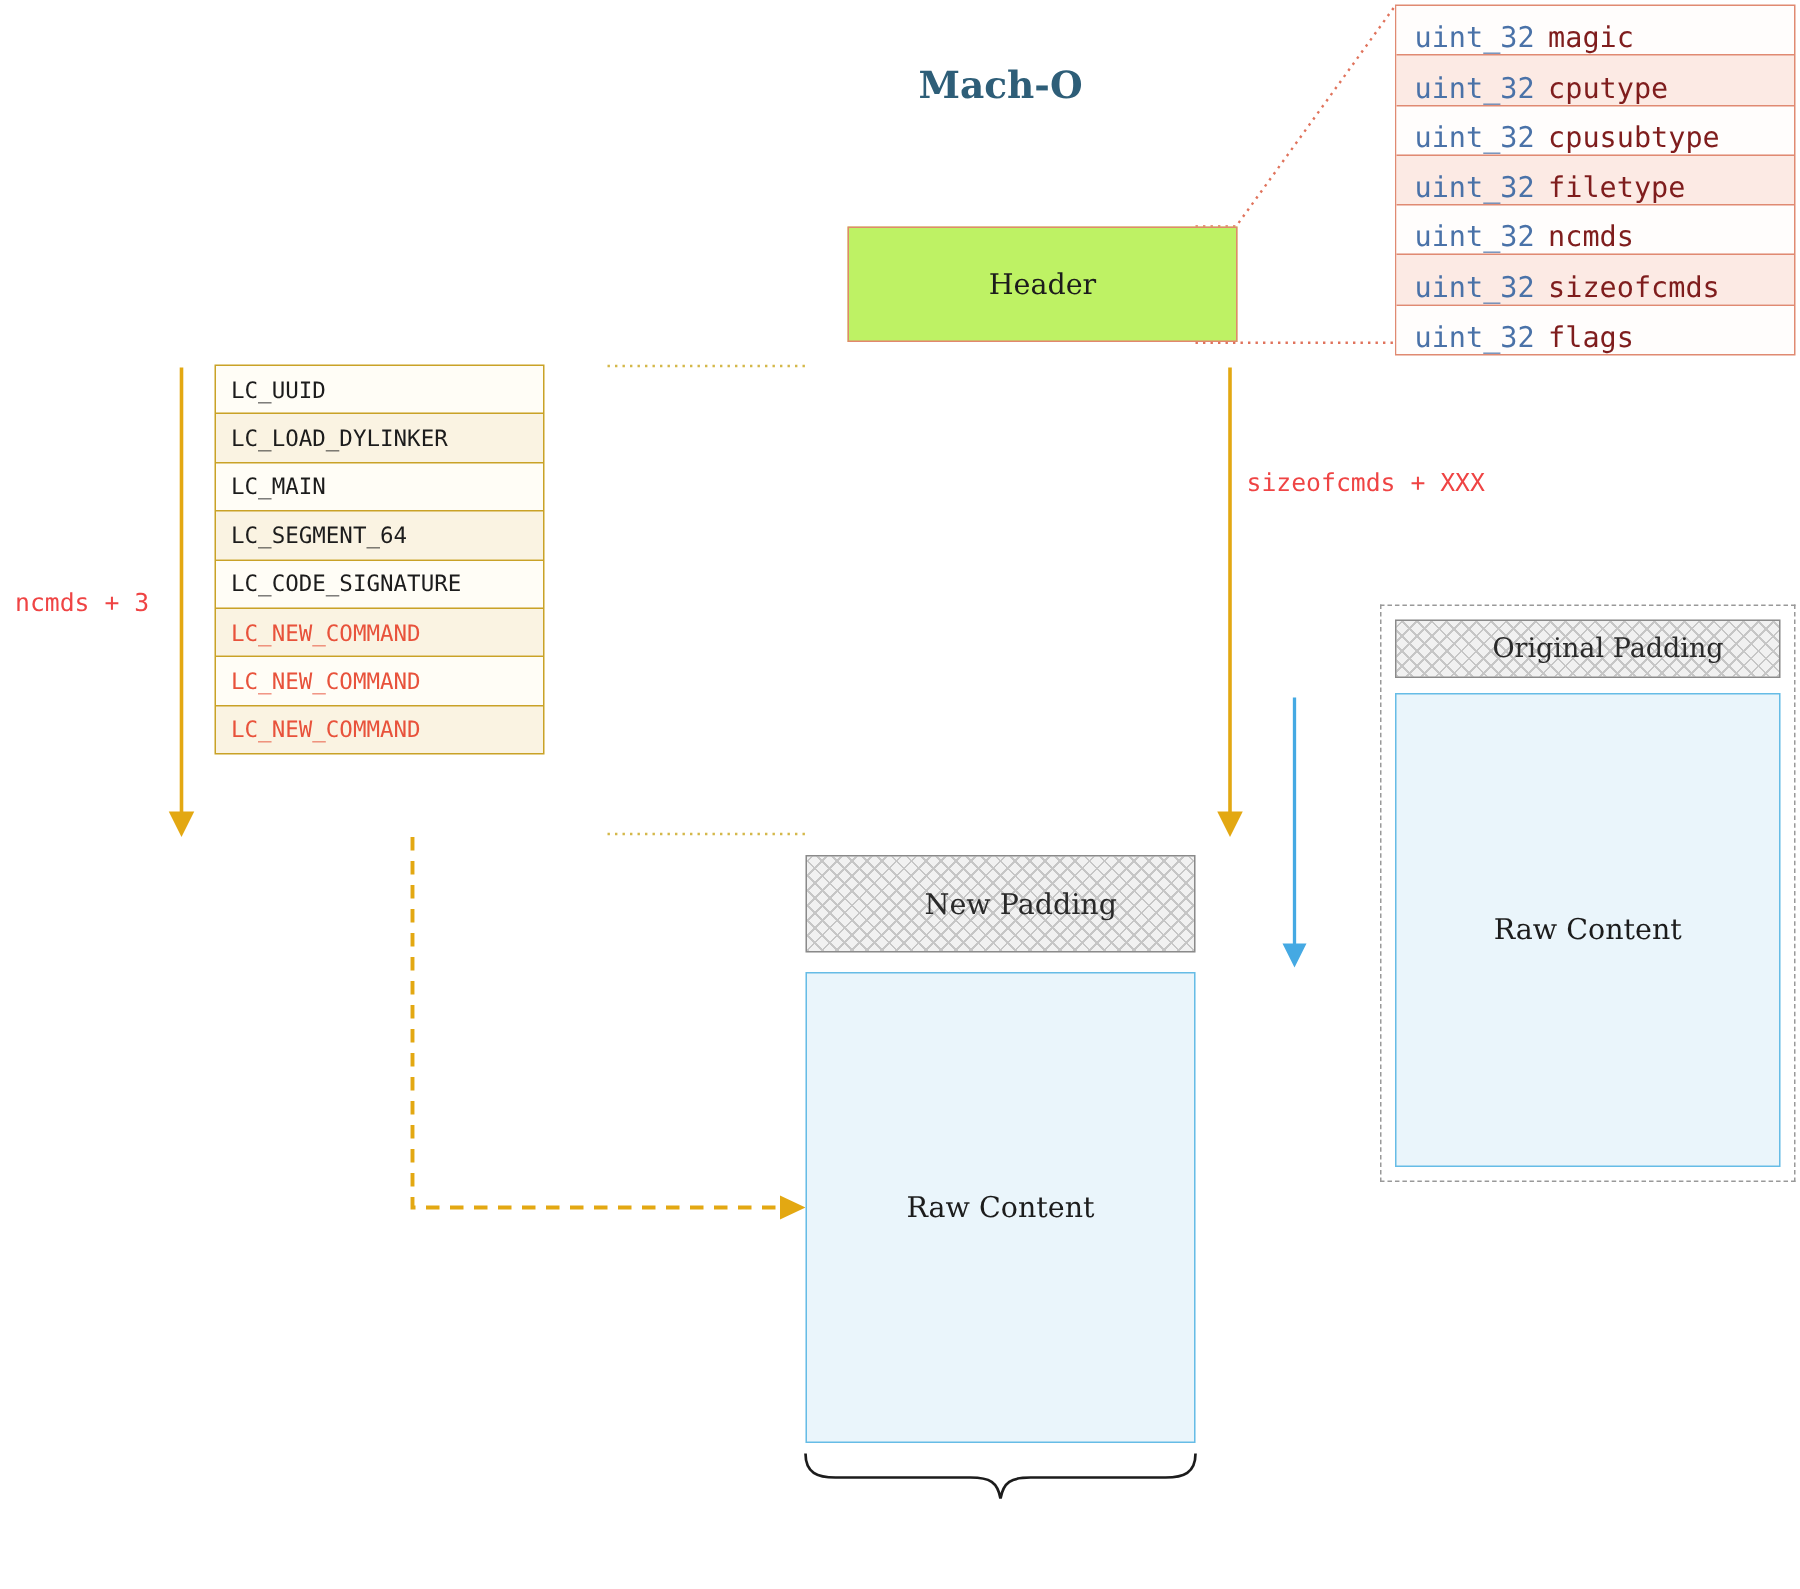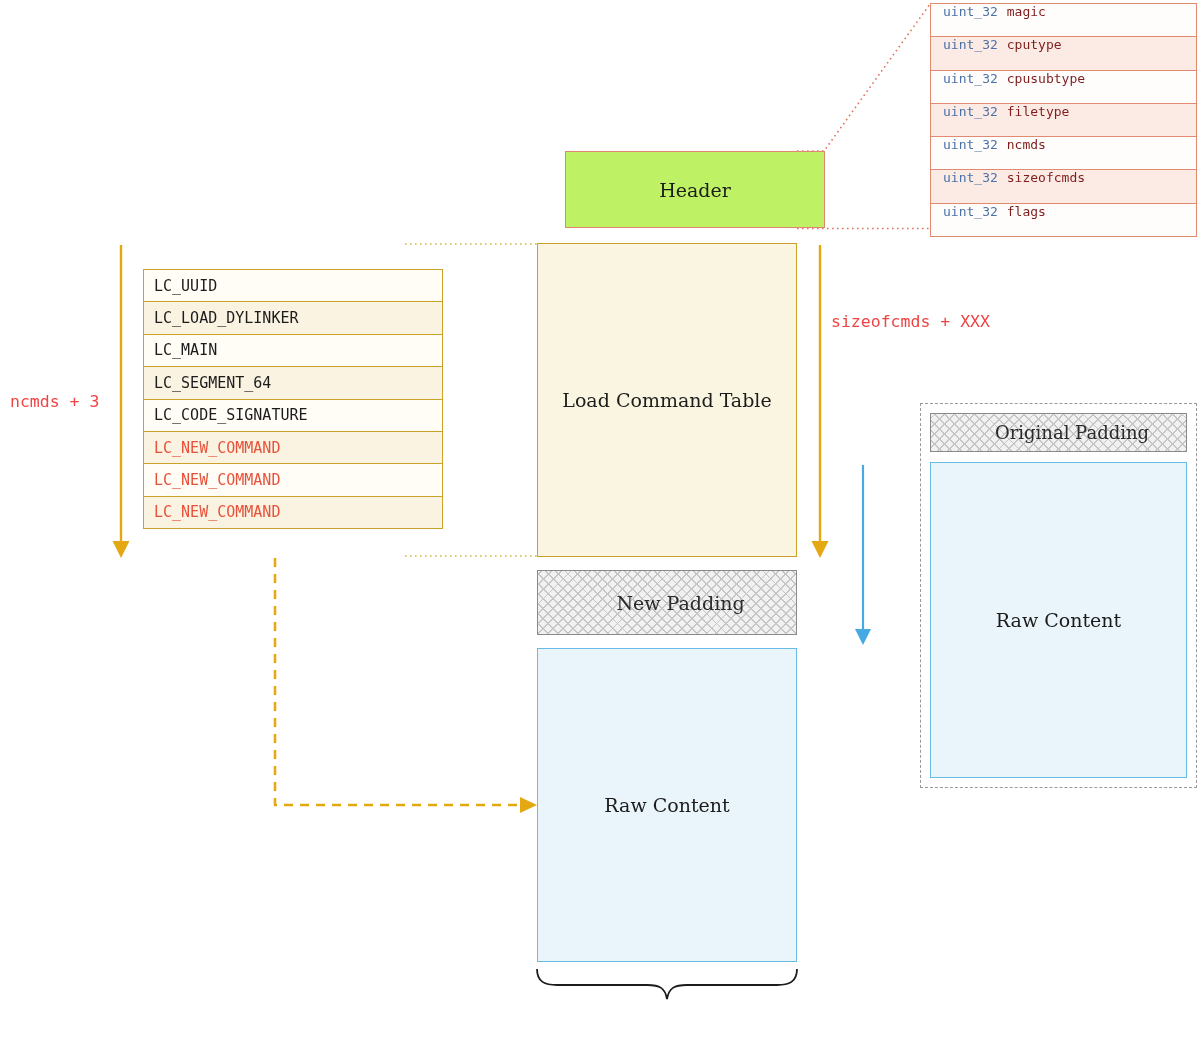--- a/index.html
+++ b/index.html
@@ -12,30 +12,30 @@
 
   
   .title{font-size:25px;font-weight:bold;color:#2e5e78;text-align:center;}
 
   
   .header-box{left:537px;top:151px;width:260px;height:77px;
               background:#bef264;border:1.5px solid #e2876e;margin-left:28px;}
 
   
   .struct-table{left:930px;top:3px;width:267px;border:1.5px solid #e08a72;background:#fffdfc;}
-  .struct-row{height:32.3px;display:flex;align-items:flex-start;padding-left:12px;
-              font-size:13px;border-top:1px solid #e08a72;}
+  .struct-row{height:32.3px;display:flex;align-items:flex-end;padding-left:12px;
+              font-size:19px;border-top:1px solid #e08a72;}
   .struct-row:first-child{border-top:none;}
   .struct-row:nth-child(even){background:#fceae4;}
   .struct-row:nth-child(odd){background:#fffdfc;}
   .struct-type{color:#4a72a8;margin-right:9px;}
   .struct-name{color:#7f1d1d;}
 
   
-  .lc-table{left:143px;top:243px;width:300px;border:1.5px solid #c9a227;background:#fffdf6;margin-top:26px;}
+  .lc-table{left:143px;top:243px;width:220px;border:1.5px solid #c9a227;background:#fffdf6;}
   .lc-row{height:31.4px;display:flex;align-items:center;padding-left:10px;
           font-size:15px;color:#1c1c1c;border-top:1px solid #c9a227;}
   .lc-row:first-child{border-top:none;}
   .lc-row:nth-child(even){background:#faf3e2;}
   .lc-row:nth-child(odd){background:#fffdf6;}
   .lc-row.new{color:#e8523b;}
 
   
   .lct-box{left:537px;top:243px;width:260px;height:314px;
            background:#faf5e1;border:1.5px solid #c9a227;}
@@ -87,20 +87,21 @@
     <line x1="863" y1="465" x2="863" y2="632" stroke="#45a9e3" stroke-width="2.2"></line>
     <polygon points="863,645 855,629 871,629" fill="#45a9e3"></polygon>
 
     <polyline points="275,558 275,805 524,805" fill="none" stroke="#e3a812" stroke-width="2.6" stroke-dasharray="9,7"></polyline>
     <polygon points="537,805 520,797 520,813" fill="#e3a812"></polygon>
 
     <path d="M 537 969 C 537 982 545 985 557 985 L 647 985 C 660 985 665 988 667 999
              C 669 988 674 985 687 985 L 777 985 C 789 985 797 982 797 969" fill="none" stroke="#1c1c1c" stroke-width="1.8"></path>
   </svg>
 
+  <div class="abs title" style="left:450px;top:42px;width:434px;">Mach-O</div>
 
   <div class="abs center header-box">
     <span class="serif-label">Header</span>
   </div>
 
   <div class="abs struct-table mono">
     <div class="struct-row">
       <span class="struct-type">uint_32</span>
       <span class="struct-name">magic</span>
     </div>
@@ -137,23 +138,20 @@
     <div class="lc-row">LC_SEGMENT_64</div>
     <div class="lc-row">LC_CODE_SIGNATURE</div>
     <div class="lc-row new">LC_NEW_COMMAND</div>
     <div class="lc-row new">LC_NEW_COMMAND</div>
     <div class="lc-row new">LC_NEW_COMMAND</div>
   </div>
 
   <div class="abs red-note mono" style="left:10px;top:392px;width:102px;">ncmds + 3</div>
   <div class="abs red-note mono" style="left:831px;top:312px;width:190px;">sizeofcmds + XXX</div>
 
-  <div class="abs center lct-box">
-    <span class="serif-label">Load Command Table</span>
-  </div>
 
   <div class="abs center hatch new-padding">
     <span class="hatch-label">New Padding</span>
   </div>
 
   <div class="abs center raw-box-center">
     <span class="serif-label">Raw Content</span>
   </div>
 
   <div class="abs orig-outer"></div>

